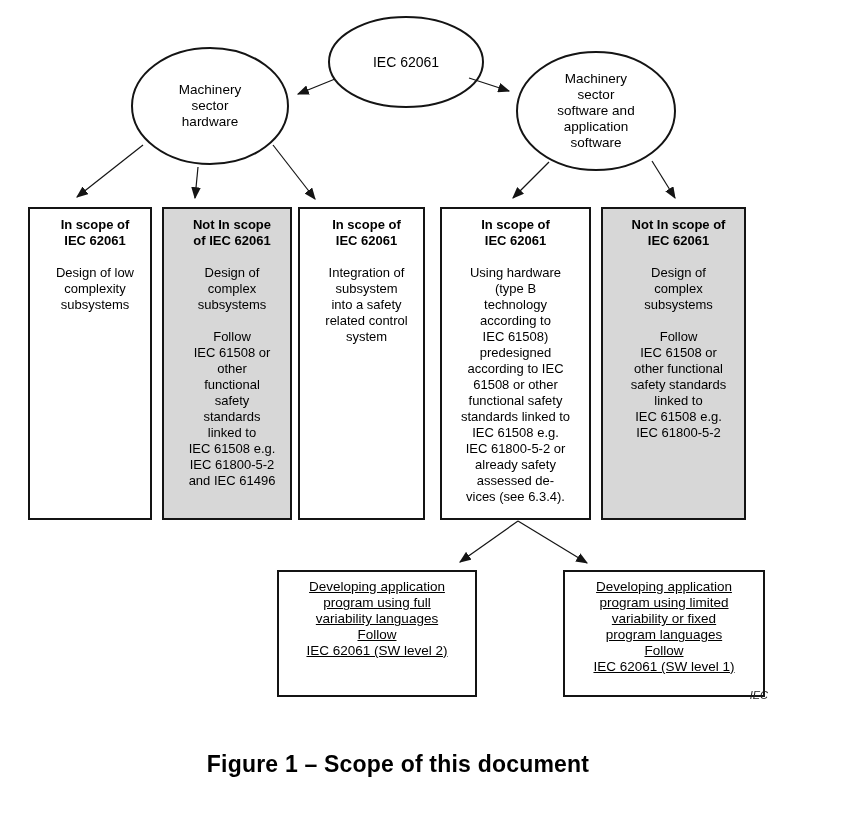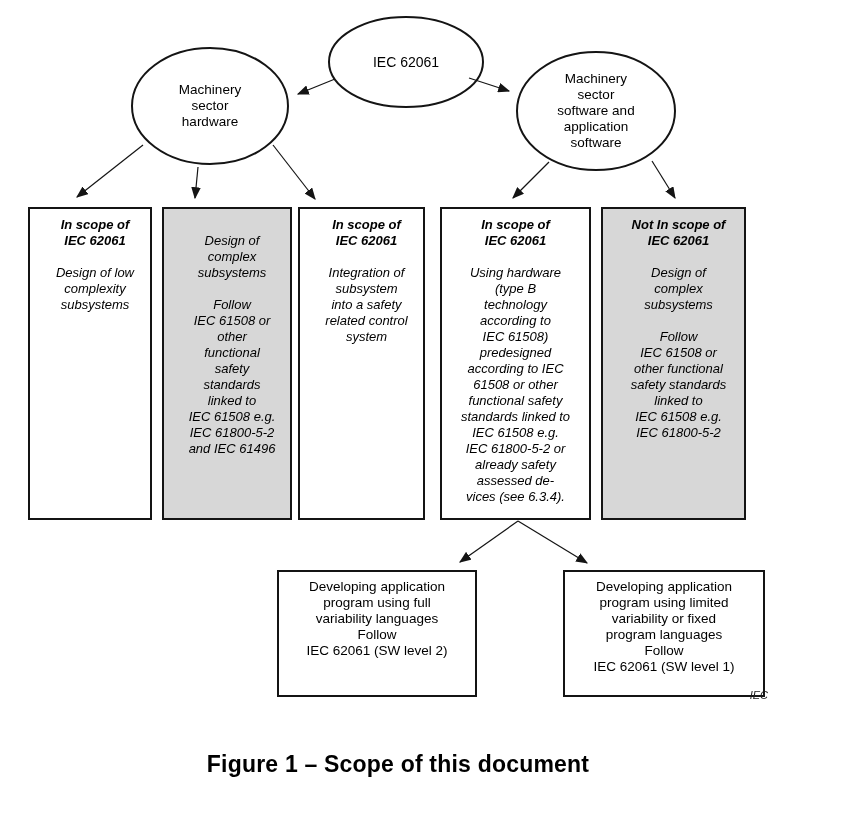--- a/index.html
+++ b/index.html
@@ -9,29 +9,29 @@
     overflow:hidden;
   }
   .lines { position:absolute; left:0; top:0; }
   .elabel {
     position:absolute; display:flex; align-items:center; justify-content:center;
     text-align:center; white-space:pre-line; font-size:13.5px; line-height:16px;
   }
   .sbox {
     position:absolute; top:207px; height:313px; box-sizing:border-box;
     border:2px solid #141414; background:#ffffff; text-align:center;
-    font-size:13px; line-height:16px; padding:8px 2px 0 12px;font-style:italic;
+    font-size:13px; line-height:16px; padding:8px 2px 0 12px;
   }
   .sbox.shaded { background:#d7d7d7; }
   .bhead { font-weight:bold; white-space:pre-line; }
   .bbody { white-space:pre-line; margin-top:16px; }
   .wbox {
     position:absolute; top:570px; height:127px; box-sizing:border-box;
     border:2px solid #141414; background:#ffffff; text-align:center;
-    font-size:13.5px; line-height:16px; padding-top:7px;
+    font-size:13.5px; line-height:16px; padding-top:7px;text-decoration:underline;
   }
   .wbox .bbody { margin-top:0; }
   .credit {
     position:absolute; top:689px; left:700px; width:68px; text-align:right;
     font-style:italic; font-size:11px; color:#1c1c1c;
   }
   .caption {
     position:absolute; top:751px; left:0; width:796px; text-align:center;
     font-weight:bold; font-size:23px; letter-spacing:0.2px;
   }
@@ -77,20 +77,22 @@
 
   <div class="sbox" style="left:28px; width:124px;">
     <div class="bhead">In scope of
 IEC 62061</div>
     <div class="bbody">Design of low
 complexity
 subsystems</div>
   </div>
 
   <div class="sbox shaded" style="left: 162px; width: 130px; background: rgb(215, 215, 215);">
+    <div class="bhead">Not In scope
+of IEC 62061</div>
     <div class="bbody">Design of
 complex
 subsystems
 
 Follow
 IEC 61508 or
 other
 functional
 safety
 standards

